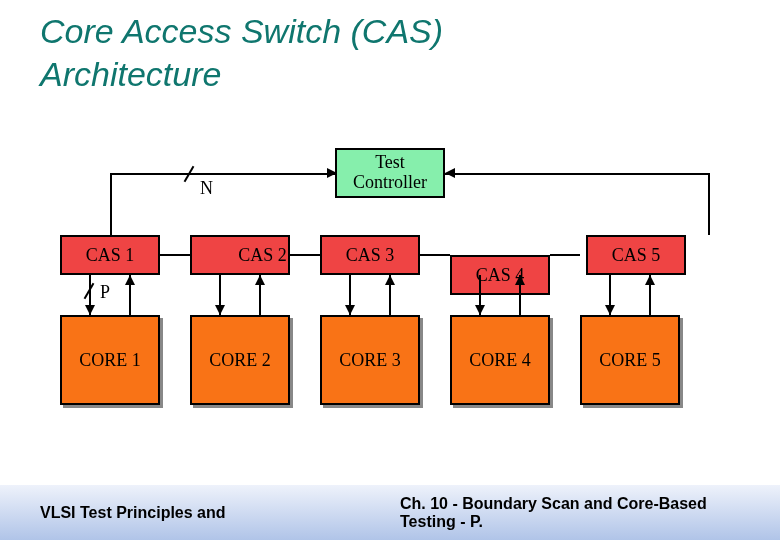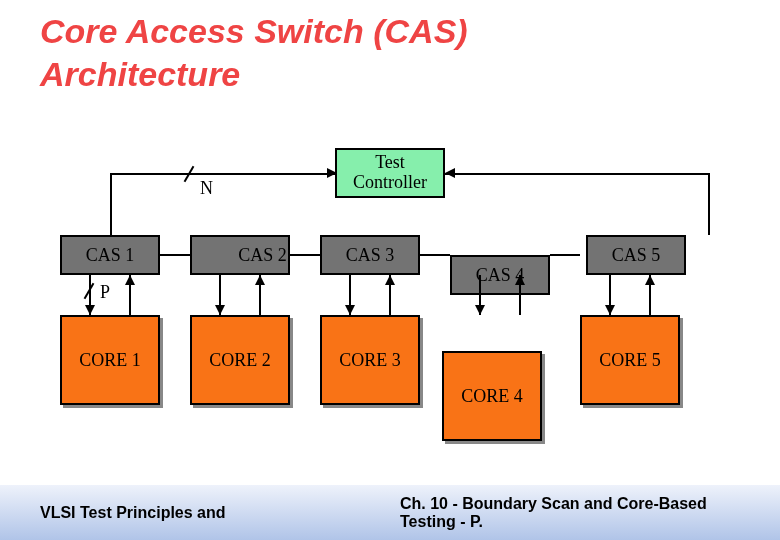--- a/index.html
+++ b/index.html
@@ -10,23 +10,23 @@
     font-family: Arial, Helvetica, sans-serif;
     background: #fff;
     position: relative;
     overflow: hidden;
   }
   .title {
     position: absolute;
     top: 10px;
     left: 40px;
     font-size: 34px;
-    font-weight: bold;
+    font-weight: normal;
     font-style: italic;
-    color: #ef4444;
+    color: #0f766e;
     line-height: 1.25;
     width: 700px;
   }
   .diagram {
     position: absolute;
     top: 140px;
     left: 50px;
     width: 680px;
     height: 320px;
   }
@@ -34,21 +34,21 @@
     position: absolute;
     border: 2px solid #000;
     text-align: center;
     display: flex;
     align-items: center;
     justify-content: center;
     font-family: "Times New Roman", serif;
     box-sizing: border-box;
   }
   .cas {
-    background: #737373;
+    background: #ef4444;
     width: 100px;
     height: 40px;
     top: 95px;
     font-size: 18px;
   }
   .core {
     background: #f97316;
     width: 100px;
     height: 90px;
     top: 175px;
@@ -138,21 +138,21 @@
 
   <div class="box core" style="left:10px;">
       <span>CORE 1</span>
     </div>
   <div class="box core" style="left:140px;">
       <span>CORE 2</span>
     </div>
   <div class="box core" style="left:270px;">
       <span>CORE 3</span>
     </div>
-  <div class="box core" style="left:392px;margin-top:36px;">
+  <div class="box core" style="left:400px;">
       <span>CORE 4</span>
     </div>
   <div class="box core" style="left:530px;">
       <span>CORE 5</span>
     </div>
 
   <div class="line" style="left:39px; top:135px; width:2px; height:40px;"></div>
   <div class="arrow-head ah-down" style="left:35px; top:165px;"></div>
   <div class="line" style="left:79px; top:135px; width:2px; height:40px;"></div>
   <div class="arrow-head ah-up" style="left:75px; top:135px;"></div>

